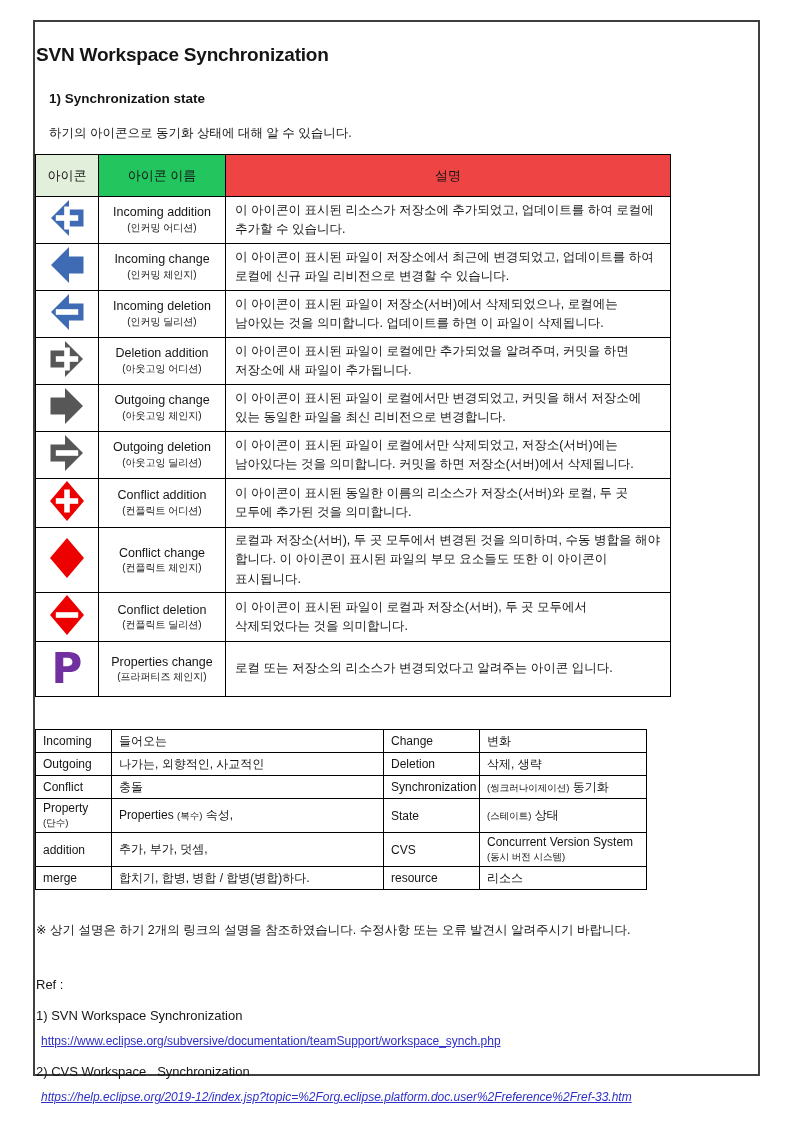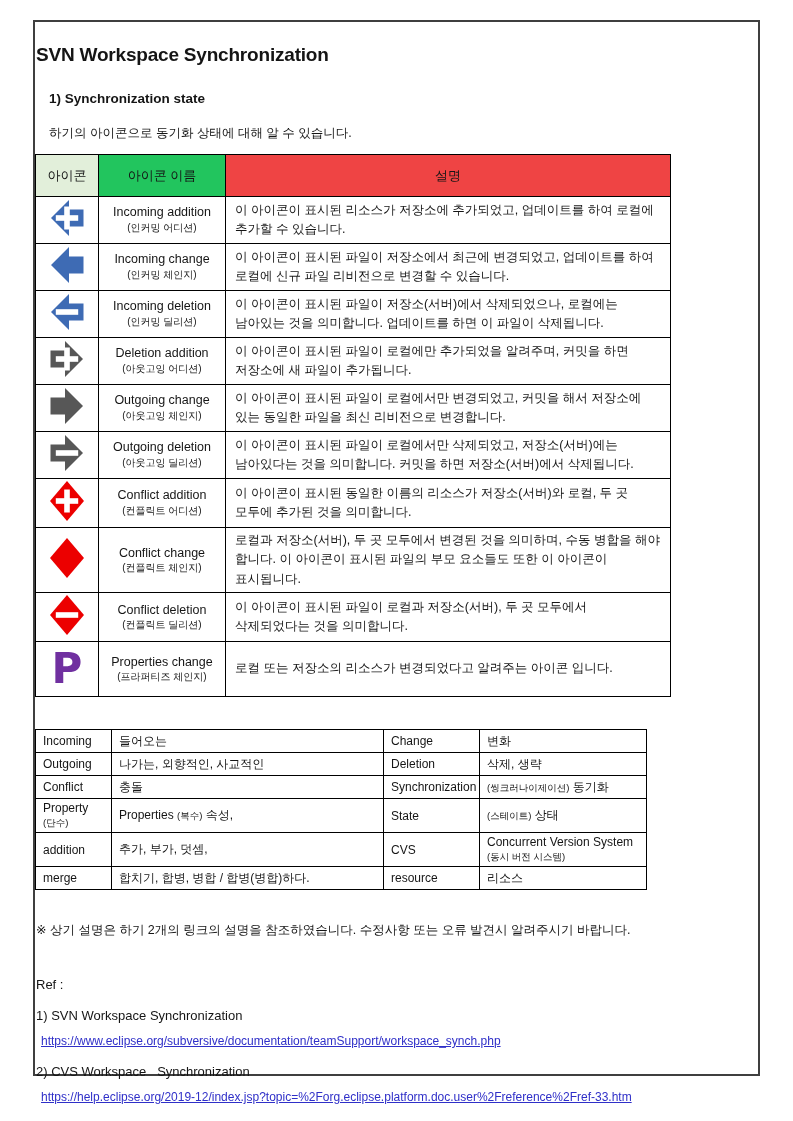--- a/index.html
+++ b/index.html
@@ -185,16 +185,16 @@
         </tr>
       </tbody>
   </table>
 
   <p class="note">※ 상기 설명은 하기 2개의 링크의 설명을 참조하였습니다. 수정사항 또는 오류 발견시 알려주시기 바랍니다.</p>
   <p class="ref-label">Ref :</p>
   <div id="refs">
       <p class="ref-title">1) SVN Workspace Synchronization</p>
       <p class="ref-link"><a href="#" style="color: rgb(47, 47, 200);">https://www.eclipse.org/subversive/documentation/teamSupport/workspace_synch.php</a></p>
       <p class="ref-title">2) CVS Workspace   Synchronization</p>
-      <p class="ref-link"><a href="#" style="color: rgb(47, 47, 200);">https://help.eclipse.org/2019-12/index.jsp?topic=%2Forg.eclipse.platform.doc.user%2Freference%2Fref-33.htm</a></p>
+      <p class="ref-link"><a href="#" style="color: rgb(47, 47, 200); font-style: italic;">https://help.eclipse.org/2019-12/index.jsp?topic=%2Forg.eclipse.platform.doc.user%2Freference%2Fref-33.htm</a></p>
     </div>
 
 </div>
 
 </body></html>

